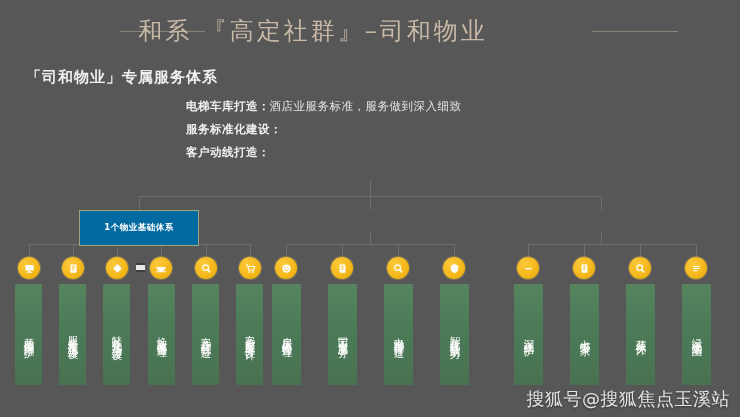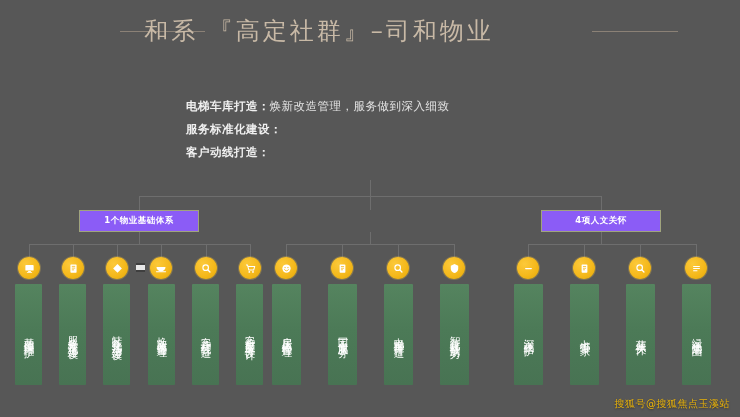--- a/index.html
+++ b/index.html
@@ -18,21 +18,21 @@
     position: relative;
     width: 740px;
     height: 417px;
     background: #575757;
   }
 
   
   .title-row {
     position: absolute;
     top: 14px;
-    left: 11px;
+    left: 5px;
     width: 616px;
     height: 34px;
     display: flex;
     align-items: center;
     justify-content: center;
     gap: 14px;
   }
   .main-title {
     font-size: 24px;
     letter-spacing: 3px;
@@ -96,22 +96,22 @@
   .ln {
     position: absolute;
     background: #6e6e6e;
   }
   .ln.h { height: 1px; }
   .ln.v { width: 1px; }
 
   
   .cat-box {
     position: absolute;
-    height: 22px;
-    background: #8b5cf6;
+    height: 36px;
+    background: #0369a1;
     border: 1px solid #a0a47d;
     display: flex;
     align-items: center;
     justify-content: center;
     box-sizing: border-box;
   }
   .cat-box span {
     font-size: 8.5px;
     color: #ffffff;
     letter-spacing: 0.5px;
@@ -164,44 +164,45 @@
     text-align: center;
     white-space: nowrap;
   }
   .bar.align-mid   { align-items: center; }
 
   
   .watermark {
     position: absolute;
     right: 10px;
     bottom: 6px;
-    font-size: 10px;
-    color: #eab308;
+    font-size: 18px;
+    color: #e5e5e5;
     letter-spacing: 0.5px;
     white-space: nowrap;
     text-shadow: 0 1px 2px rgba(0,0,0,0.45);
   }
 </style>
 </head>
 <body>
 
 <div id="stage">
 
   <div class="title-line l"></div>
   <div class="title-line r"></div>
   <div class="title-row">
     <div class="main-title">和系 『高定社群』–司和物业</div>
   </div>
 
+  <div class="subtitle">「司和物业」专属服务体系</div>
 
   <div class="bullets">
     <div class="bullet-row">
       <span class="bullet-label">电梯车库打造</span>
       <span class="bullet-sep">：</span>
-      <span class="bullet-text">焕新改造管理，服务做到深入细致</span>
+      <span class="bullet-text">酒店业服务标准，服务做到深入细致</span>
     </div>
     <div class="bullet-row">
       <span class="bullet-label">服务标准化建设</span>
       <span class="bullet-sep">：</span>
     </div>
     <div class="bullet-row">
       <span class="bullet-label">客户动线打造</span>
       <span class="bullet-sep">：</span>
     </div>
   </div>
@@ -233,23 +234,20 @@
   <div class="ln v" style="left:601px; top:232px; height:12px;"></div>
   <div class="ln h" style="left:528px; top:244px; width:168px;"></div>
   <div class="ln v" style="left:528px; top:244px; height:14px;"></div>
   <div class="ln v" style="left:584px; top:244px; height:14px;"></div>
   <div class="ln v" style="left:640px; top:244px; height:14px;"></div>
   <div class="ln v" style="left:696px; top:244px; height:14px;"></div>
 
   <div class="cat-box" style="left:79px; top:210px; width:120px;">
     <span>1个物业基础体系</span>
   </div>
-  <div class="cat-box" style="left:541px; top:210px; width:120px;">
-    <span>4项人文关怀</span>
-  </div>
 
   <div class="icon-circle" style="left:18px; top:257px;">
     <svg width="11" height="11" viewBox="0 0 16 16">
         <rect x="2" y="3" width="12" height="8" rx="1" fill="#fff"></rect>
         <rect x="6" y="11.6" width="4" height="1.4" fill="#fff"></rect>
         <rect x="4" y="13" width="8" height="1.2" rx="0.6" fill="#fff"></rect>
       </svg>
   </div>
   <div class="icon-circle" style="left:62px; top:257px;">
     <svg width="11" height="11" viewBox="0 0 16 16">

